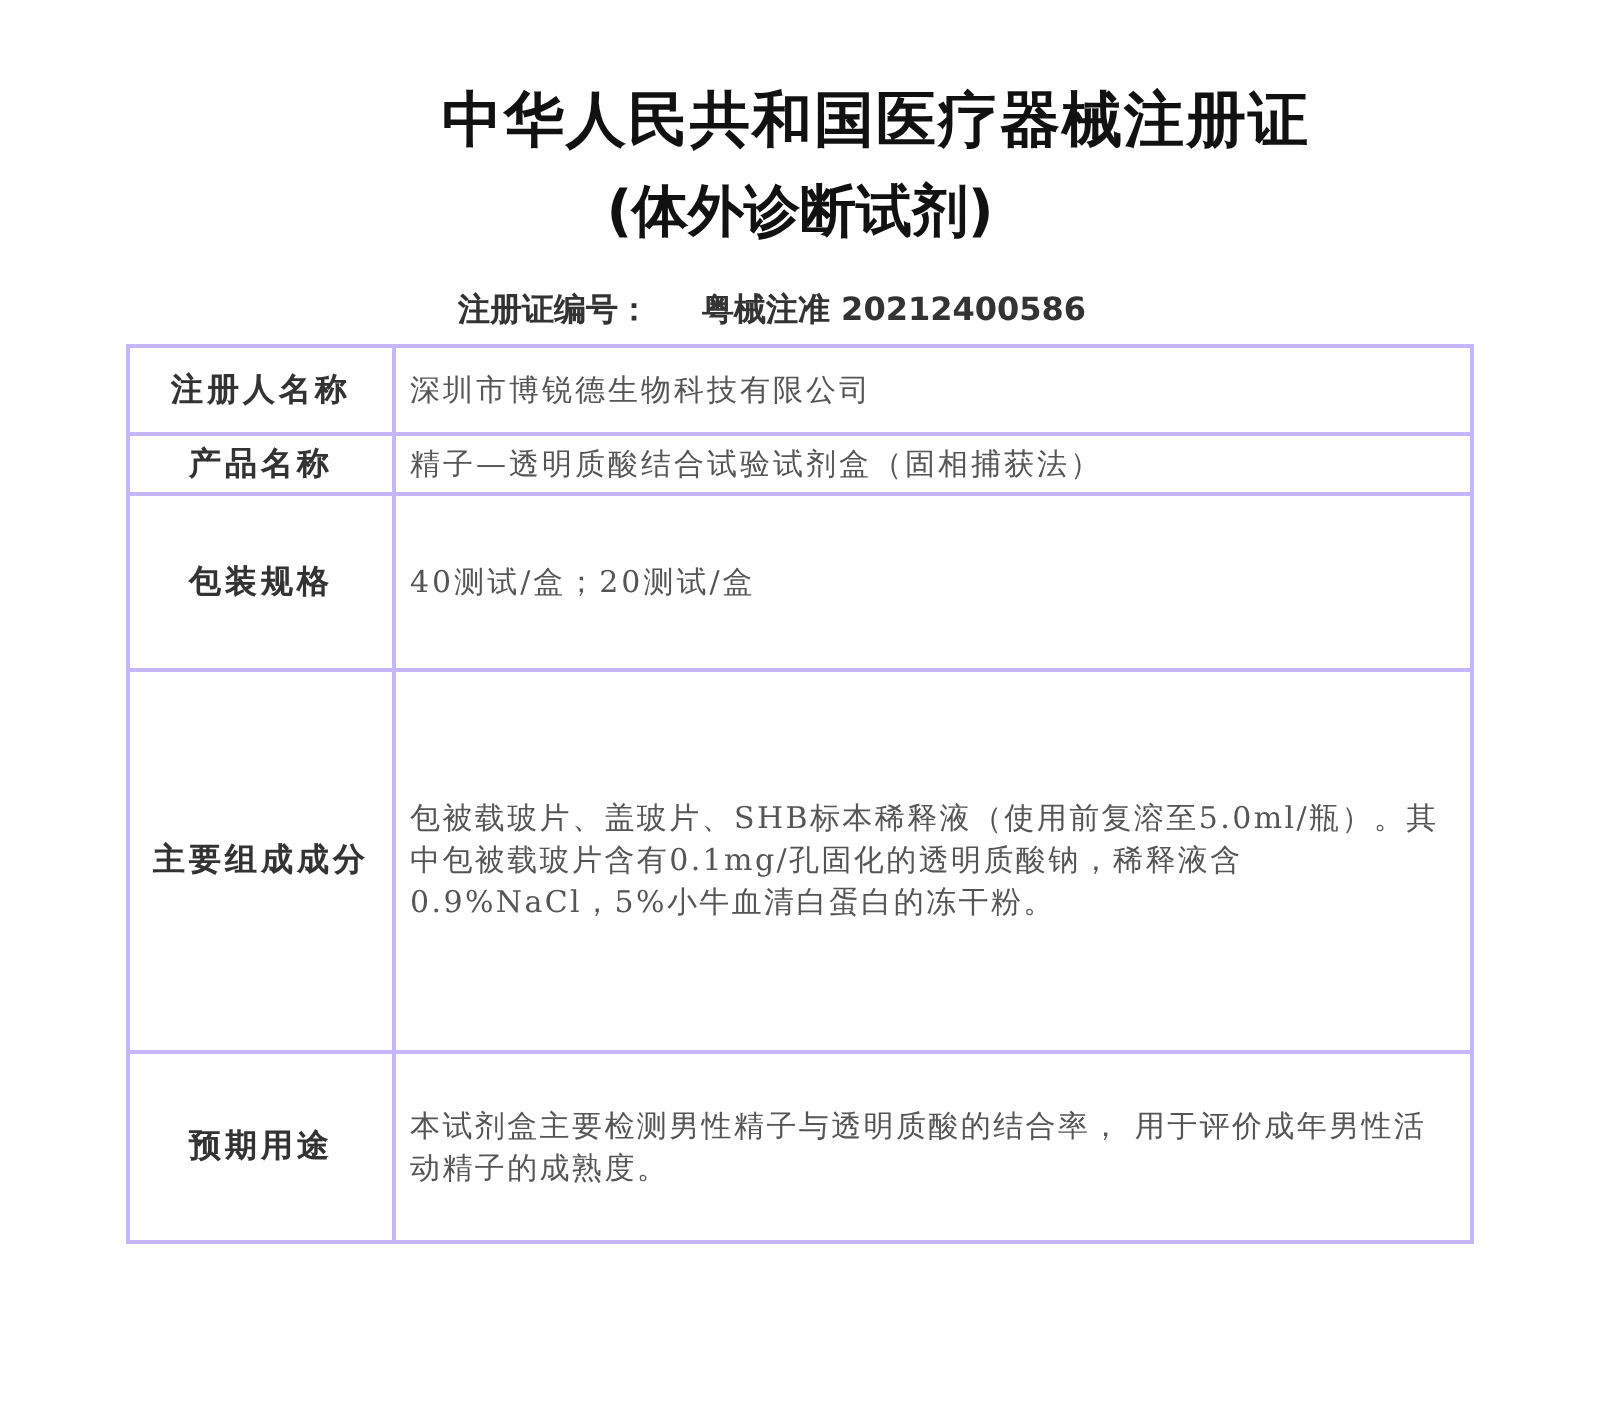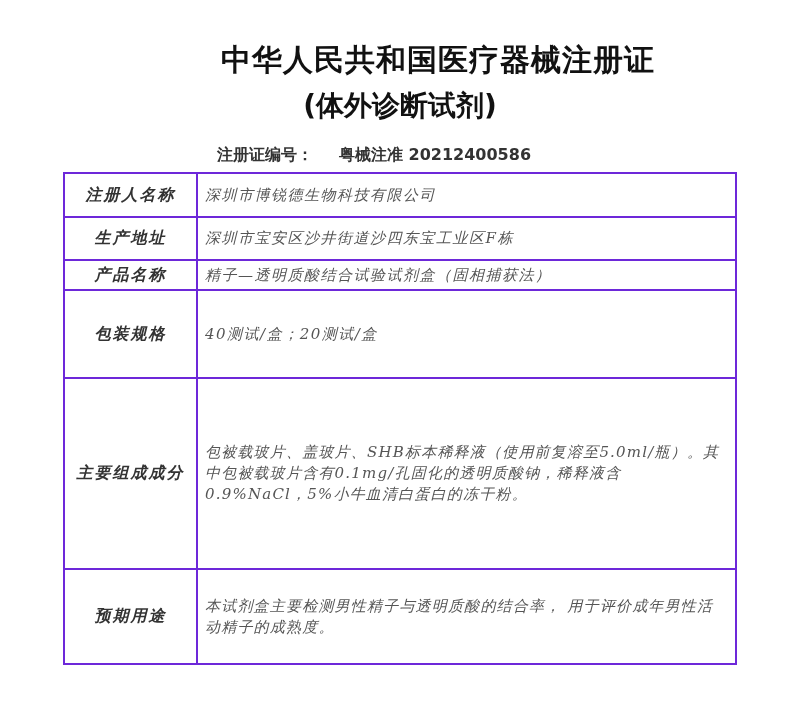--- a/index.html
+++ b/index.html
@@ -3,25 +3,25 @@
 <meta charset="utf-8">
 <style>
   html, body { margin: 0; padding: 0; background: #ffffff; }
   body { width: 800px; height: 707px; position: relative; overflow: hidden;
          font-family: "DejaVu Serif", "Liberation Serif", serif; color: #222; }
   .title { position: absolute; left: 0; width: 800px; text-align: center;
            font-family: "DejaVu Sans", "Liberation Sans", sans-serif; font-weight: bold; color: #111; }
   .title1 { top: 40px; font-size: 30px; letter-spacing: 1px; margin-left: 38px; }
   .title2 { top: 87px; font-size: 28px; }
   .regno { position: absolute; top: 145px; left: 0; width: 748px; text-align: center;
-           font-size: 16px; font-weight: bold; color: #333; font-family: "DejaVu Sans", "Liberation Sans", sans-serif; }
+           font-size: 16px; font-weight: bold; color: #333; font-family: "DejaVu Sans", "Liberation Sans", sans-serif; padding-left: 12px; }
   .regno .gap { display: inline-block; width: 26px; }
   table.cert { position: absolute; left: 63px; top: 172px; width: 674px; border-collapse: collapse;
                table-layout: fixed; }
-  table.cert td { border: 2px solid #6d28d9; padding: 0; vertical-align: middle; font-style: italic; }
+  table.cert td { border: 2px solid #c4b5fd; padding: 0; vertical-align: middle; }
   td.label { width: 131px; text-align: center; font-family: "DejaVu Sans", "Liberation Sans", sans-serif;
              font-weight: bold; font-size: 16px; color: #333; letter-spacing: 2px; }
   td.value { padding-left: 7px !important; padding-right: 6px !important; font-size: 15px; color: #555;
              letter-spacing: 1.5px; line-height: 19px; }
   td.value.small { font-size: 12px; line-height: 16px; letter-spacing: 1px; }
   td.value.wrap { line-height: 21px; letter-spacing: 1.2px; }
 </style>
 </head>
 <body>
 
@@ -30,24 +30,20 @@
 <div class="regno">
   <span>注册证编号：</span><span class="gap"></span><span>粤械注准 20212400586</span>
 </div>
 
 <table class="cert">
   <tbody>
       <tr style="height:44px">
     <td class="label">注册人名称</td>
     <td class="value">深圳市博锐德生物科技有限公司</td>
   </tr>
-  <tr style="height:43px">
-    <td class="label">生产地址</td>
-    <td class="value">深圳市宝安区沙井街道沙四东宝工业区F栋</td>
-  </tr>
   <tr style="height:30px">
     <td class="label">产品名称</td>
     <td class="value">精子—透明质酸结合试验试剂盒（固相捕获法）</td>
   </tr>
   <tr style="height:88px">
     <td class="label">包装规格</td>
     <td class="value">40测试/盒；20测试/盒</td>
   </tr>
   <tr style="height:191px">
     <td class="label">主要组成成分</td>

